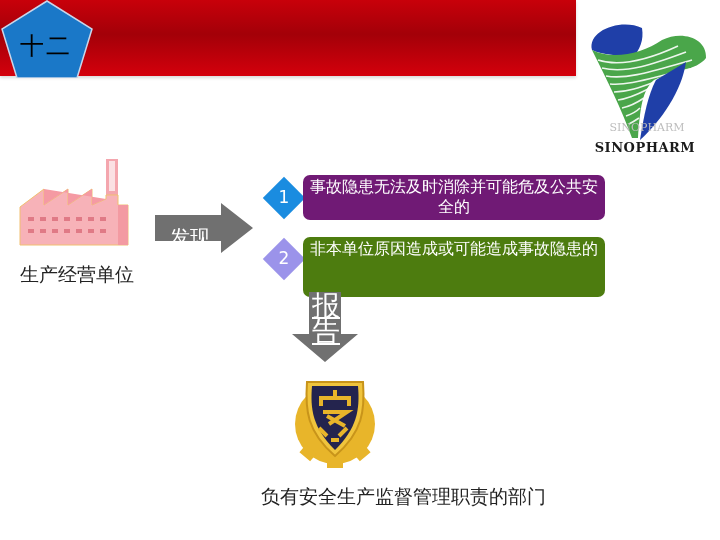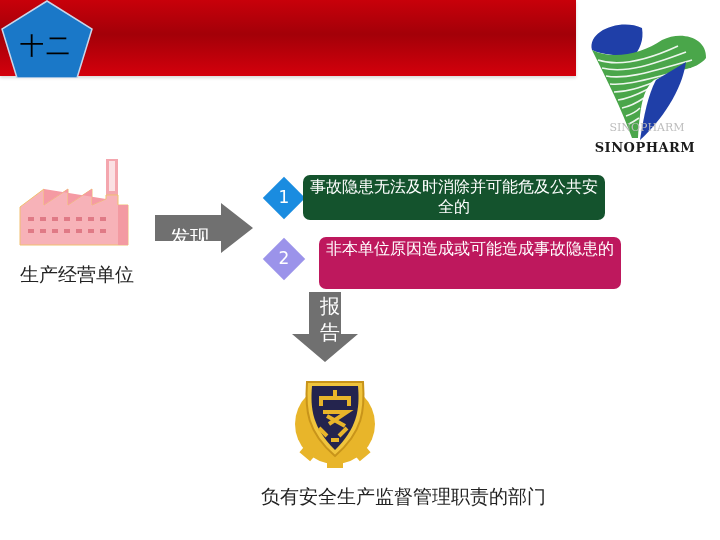--- a/index.html
+++ b/index.html
@@ -8,30 +8,30 @@
   .pentagon{position:absolute;left:0;top:0;width:94px;height:78px;}
   .pentagon-label{position:absolute;left:14px;top:30px;width:64px;text-align:center;color:#000000;font-size:24px;letter-spacing:2px;}
   .logo{position:absolute;left:582px;top:10px;width:130px;height:150px;}
   .logo-text{position:absolute;left:590px;top:140px;width:110px;text-align:center;font-family:"DejaVu Serif","Liberation Serif",serif;font-weight:bold;font-size:13px;color:#1a1a1a;letter-spacing:0.5px;}
   .logo-text-ghost{position:absolute;left:592px;top:121px;width:110px;text-align:center;font-family:"DejaVu Serif","Liberation Serif",serif;font-size:11px;color:#bdbdbd;}
   .factory{position:absolute;left:14px;top:155px;width:128px;height:100px;}
   .factory-label{position:absolute;left:20px;top:262px;font-size:19px;color:#222;text-align:right;}
   .arrow-h{position:absolute;left:155px;top:203px;width:98px;height:50px;}
   .arrow-h-label{position:absolute;left:170px;top:224px;color:#fff;font-size:20px;}
   .item{position:absolute;left:303px;width:302px;border-radius:7px;color:#fff;font-size:16px;line-height:20px;text-align:center;padding-top:2px;box-sizing:border-box;}
-  .item1{top:175px;height:45px;background:#14532d;}
-  .item2{top:237px;height:52px;background:#be185d;margin-left:16px;}
+  .item1{top:175px;height:45px;background:#701a75;}
+  .item2{top:237px;height:60px;background:#4d7c0f;}
   .diamond{position:absolute;width:30px;height:30px;transform:rotate(45deg);}
   .d1{left:269px;top:183px;background:#1a8ce0;}
   .d2{left:269px;top:244px;background:#9b93ea;}
   .num{position:absolute;width:30px;text-align:center;color:#fff;font-size:17px;}
   .n1{left:269px;top:187px;}
   .n2{left:269px;top:248px;}
   .arrow-v{position:absolute;left:292px;top:292px;width:66px;height:70px;}
-  .arrow-v-label{position:absolute;left:312px;top:293px;width:28px;color:#fff;font-size:20px;line-height:26px;text-align:right;}
+  .arrow-v-label{position:absolute;left:312px;top:293px;width:28px;color:#fff;font-size:28px;line-height:26px;text-align:right;text-decoration:underline;}
   .badge{position:absolute;left:287px;top:370px;width:96px;height:100px;}
   .dept-label{position:absolute;left:261px;top:484px;font-size:19px;color:#222;}
 </style>
 </head>
 <body>
 
 <div class="banner"></div>
 
 <svg class="pentagon" viewBox="0 0 94 78">
   <polygon points="47,1 92,29 77,78 17,78 2,29" fill="#1a78c8" stroke="#c9d6ea" stroke-width="1.5"></polygon>

